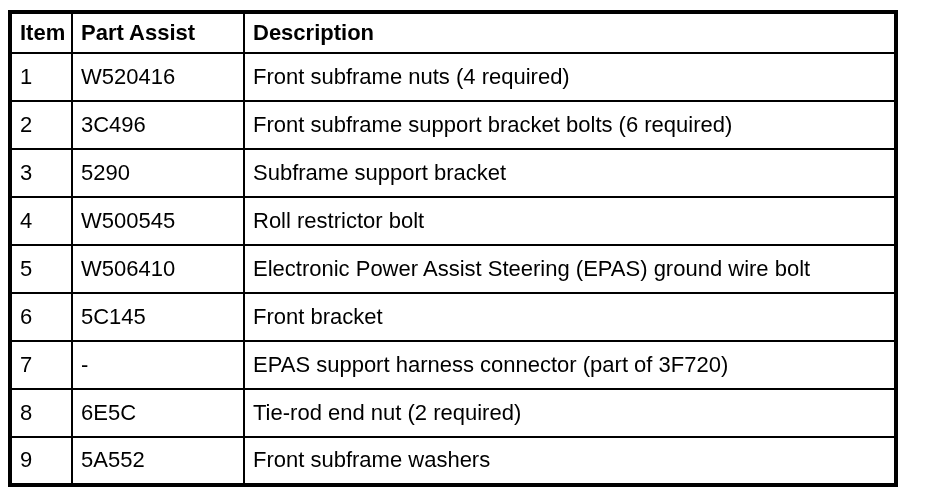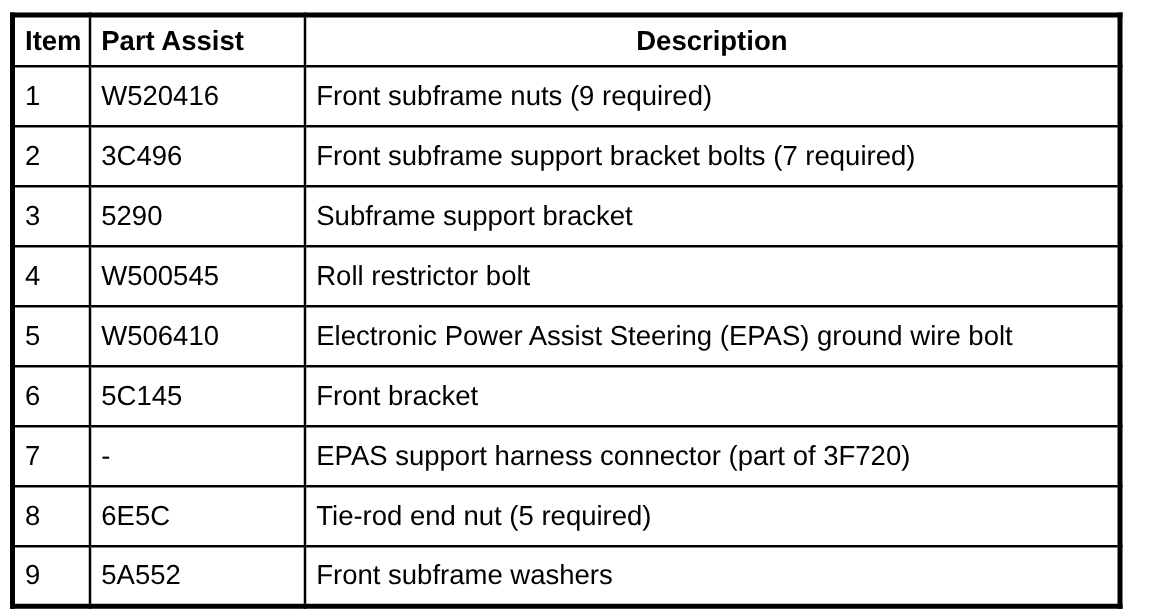--- a/index.html
+++ b/index.html
@@ -38,21 +38,21 @@
     white-space: nowrap;
     overflow: hidden;
   }
   table.parts thead tr { height: 41px; }
   table.parts tbody tr { height: 48px; }
   table.parts th {
     font-weight: bold;
     text-align: left;
     margin-top: 48px;
   }
-  table.parts th.col-desc-header { text-align: center; }
+  table.parts th.col-desc-header { text-align: left; }
   col.col-item { width: 62px; }
   col.col-part { width: 172px; }
   col.col-desc { width: 652px; }
 </style>
 </head>
 <body>
 
 <div class="page">
   <table class="parts">
     <colgroup>
@@ -64,26 +64,26 @@
       <tr>
         <th>Item</th>
         <th>Part Assist</th>
         <th class="col-desc-header">Description</th>
       </tr>
     </thead>
     <tbody>
       <tr>
         <td>1</td>
         <td>W520416</td>
-        <td>Front subframe nuts (9 required)</td>
+        <td>Front subframe nuts (4 required)</td>
       </tr>
       <tr>
         <td>2</td>
         <td>3C496</td>
-        <td>Front subframe support bracket bolts (7 required)</td>
+        <td>Front subframe support bracket bolts (6 required)</td>
       </tr>
       <tr>
         <td>3</td>
         <td>5290</td>
         <td>Subframe support bracket</td>
       </tr>
       <tr>
         <td>4</td>
         <td>W500545</td>
         <td>Roll restrictor bolt</td>
@@ -99,21 +99,21 @@
         <td>Front bracket</td>
       </tr>
       <tr>
         <td>7</td>
         <td>-</td>
         <td>EPAS support harness connector (part of 3F720)</td>
       </tr>
       <tr>
         <td>8</td>
         <td>6E5C</td>
-        <td>Tie-rod end nut (5 required)</td>
+        <td>Tie-rod end nut (2 required)</td>
       </tr>
       <tr>
         <td>9</td>
         <td>5A552</td>
         <td>Front subframe washers</td>
       </tr>
     </tbody>
   </table>
 </div>
 

